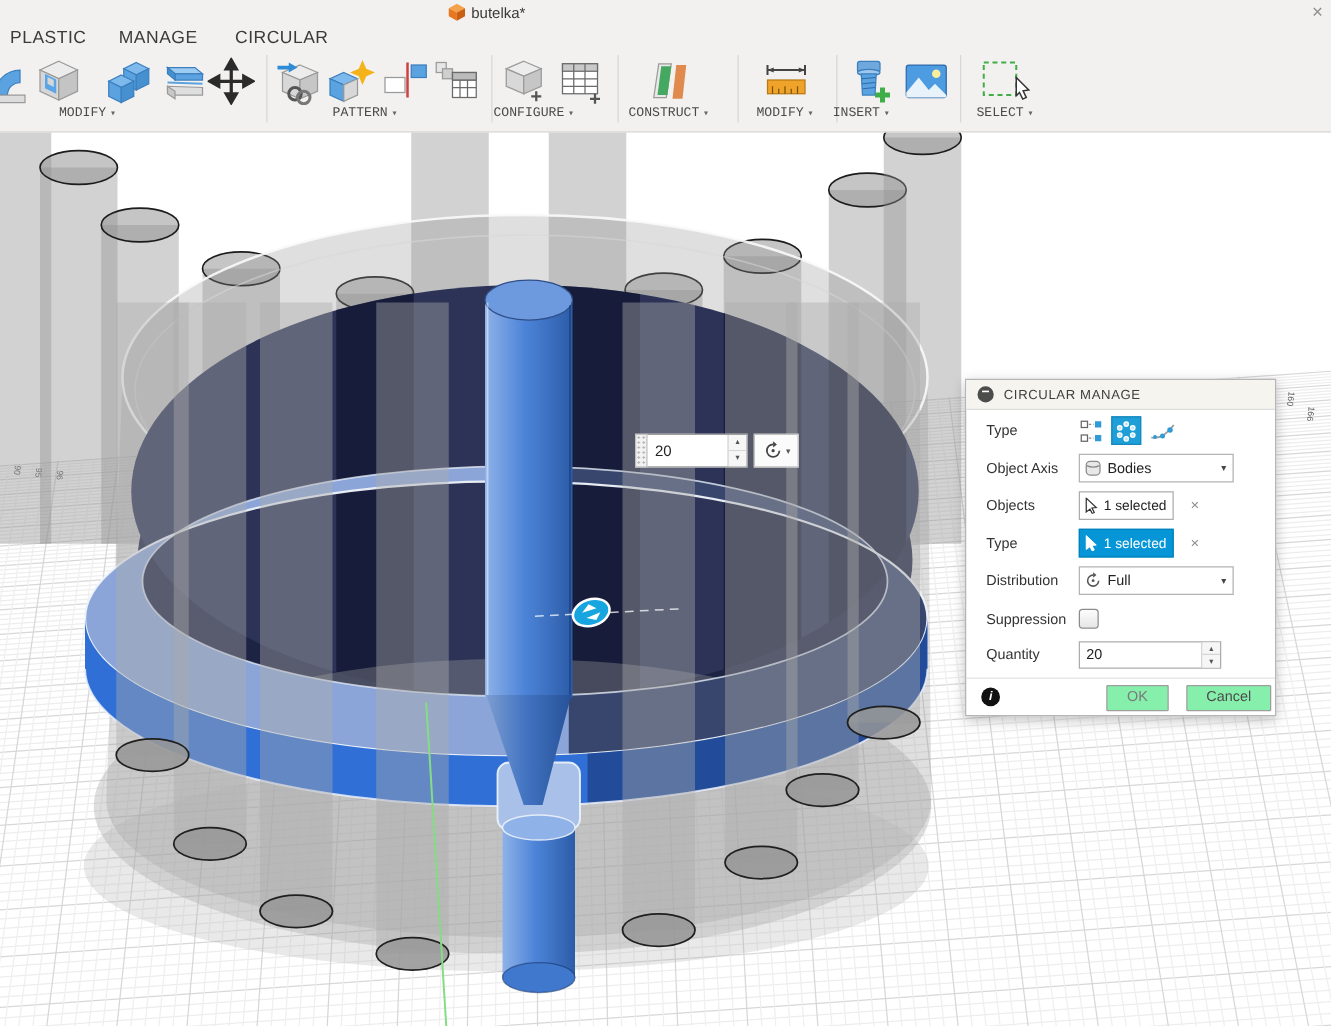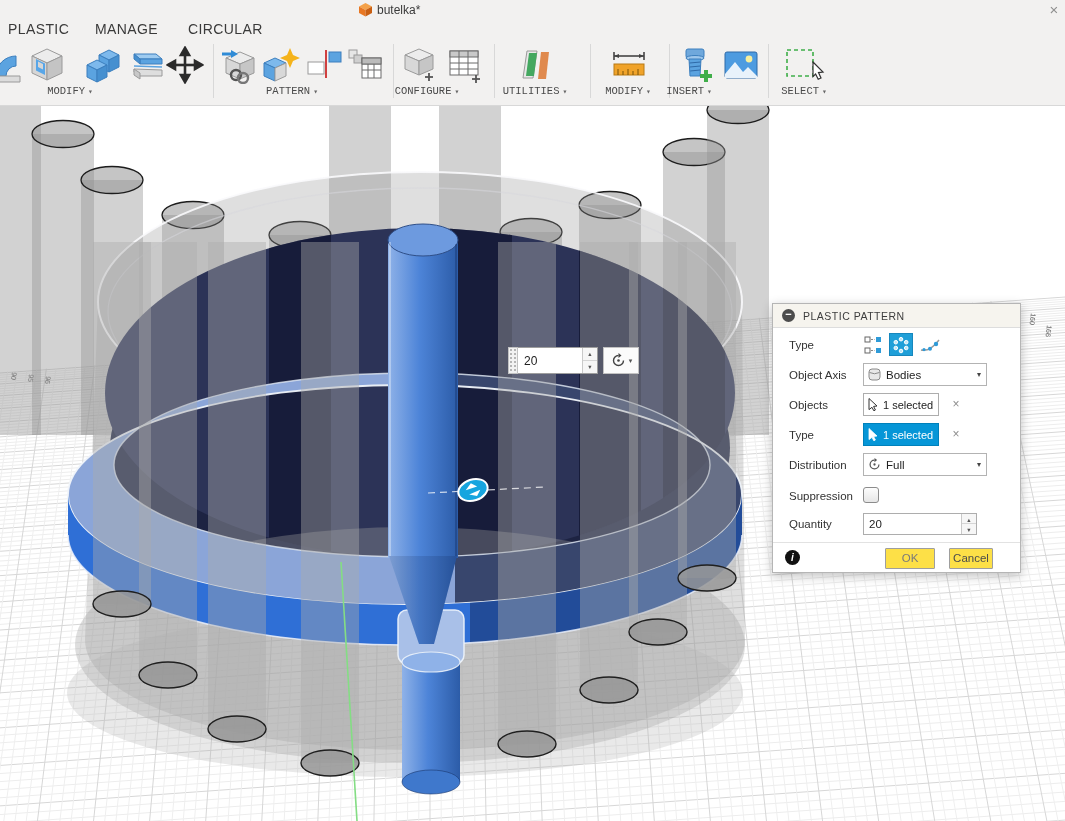--- a/index.html
+++ b/index.html
@@ -48,24 +48,24 @@
   .selbtn.active{background:#0696d7;border-color:#0081bb;color:#fff;}
   .clearx{position:absolute;left:176px;font-size:12px;color:#8d8d8d;width:14px;text-align:center;}
   #sup-check{position:absolute;left:90px;top:183px;width:14px;height:14px;border:1px solid #8c8c8c;
     border-radius:3px;background:linear-gradient(#fdfdfd,#e6e6e6);}
   #qty-input{position:absolute;left:90px;top:209px;width:114px;height:22px;border:1px solid #adadad;
     background:#fff;box-sizing:border-box;}
   #qty-input .val{position:absolute;left:5px;top:4px;font-size:11.5px;color:#222;}
   #dlg-divider{position:absolute;left:0;right:0;top:238px;height:1px;background:#e2e2e2;}
   #dlg-info{position:absolute;left:12px;top:246px;width:15px;height:15px;border-radius:50%;background:#111;
     color:#fff;font-size:10px;line-height:15px;text-align:center;font-weight:bold;font-style:italic;}
-  .dlgbtn{position:absolute;top:244px;height:21px;background:#fde047;border:1px solid #9e9e9e;
+  .dlgbtn{position:absolute;top:244px;height:21px;background:#86efac;border:1px solid #9e9e9e;
     box-sizing:border-box;font-size:11.5px;text-align:center;line-height:19px;border-radius:1px;}
   #btn-ok{left:112px;width:50px;color:#7a7a7a;}
-  #btn-cancel{left:176px;width:44px;color:#4c4c4c;}
+  #btn-cancel{left:176px;width:68px;color:#4c4c4c;}
 </style>
 </head>
 <body>
 
 <div id="chrome">
   <span class="tab" style="left:8px">PLASTIC</span>
   <span class="tab" style="left:95px">MANAGE</span>
   <span class="tab" style="left:188px">CIRCULAR</span>
 
   <svg id="doc-icon" style="position:absolute;left:358px;top:2px" width="15" height="15" viewBox="0 0 15 15">
@@ -222,21 +222,21 @@
   </svg>
 
   <svg class="tbicon" style="left:783px;width:46px" viewBox="0 0 46 38">
     <rect x="4" y="4" width="26" height="26" fill="none" stroke="#3fae49" stroke-width="1.6" stroke-dasharray="4,3"></rect>
     <path d="M30,16 L40,26 L35.5,26.6 L38,32 L35.2,33.3 L32.6,28 L30,30.6 Z" fill="#fff" stroke="#333" stroke-width="1.2"></path>
   </svg>
 
   <div class="tblabel" style="left:0;width:140px"><span>MODIFY</span><span class="arr">▾</span></div>
   <div class="tblabel" style="left:212px;width:160px"><span>PATTERN</span><span class="arr">▾</span></div>
   <div class="tblabel" style="left:367px;width:120px"><span>CONFIGURE</span><span class="arr">▾</span></div>
-  <div class="tblabel" style="left:475px;width:120px"><span>UTILITIES</span><span class="arr">▾</span></div>
+  <div class="tblabel" style="left:475px;width:120px"><span>CONSTRUCT</span><span class="arr">▾</span></div>
   <div class="tblabel" style="left:568px;width:120px"><span>MODIFY</span><span class="arr">▾</span></div>
   <div class="tblabel" style="left:629px;width:120px"><span>INSERT</span><span class="arr">▾</span></div>
   <div class="tblabel" style="left:744px;width:120px"><span>SELECT</span><span class="arr">▾</span></div>
 </div>
 
 <div id="viewport">
 <svg id="scene" width="1065" height="716" viewBox="0 105 1065 716">
   <defs>
     <clipPath id="groundClip">
           <polygon points="0,372 1065,296 1065,825 0,825"></polygon>
@@ -617,21 +617,21 @@
       <circle cx="8.5" cy="8.5" r="1.3" fill="#444"></circle>
     </svg>
     <span class="arr">▾</span>
   </div>
 </div>
 </div>
 
 <div id="dialog">
   <div id="dlg-header">
     <div id="dlg-collapse">−</div>
-    <div id="dlg-title">PLASTIC PATTERN</div>
+    <div id="dlg-title">CIRCULAR MANAGE</div>
   </div>
 
   <div class="dlg-label" style="top:35px">Type</div>
   <div class="typebtn" style="left:88px">
     <svg width="18" height="18" viewBox="0 0 18 18">
       <rect x="1" y="1" width="5" height="5" fill="none" stroke="#666"></rect>
       <rect x="12" y="1" width="5" height="5" fill="#2f9bd8"></rect>
       <rect x="1" y="12" width="5" height="5" fill="none" stroke="#666"></rect>
       <rect x="12" y="12" width="5" height="5" fill="#2f9bd8"></rect>
       <line x1="7" y1="3.5" x2="11" y2="3.5" stroke="#888" stroke-dasharray="2,1.5"></line>

